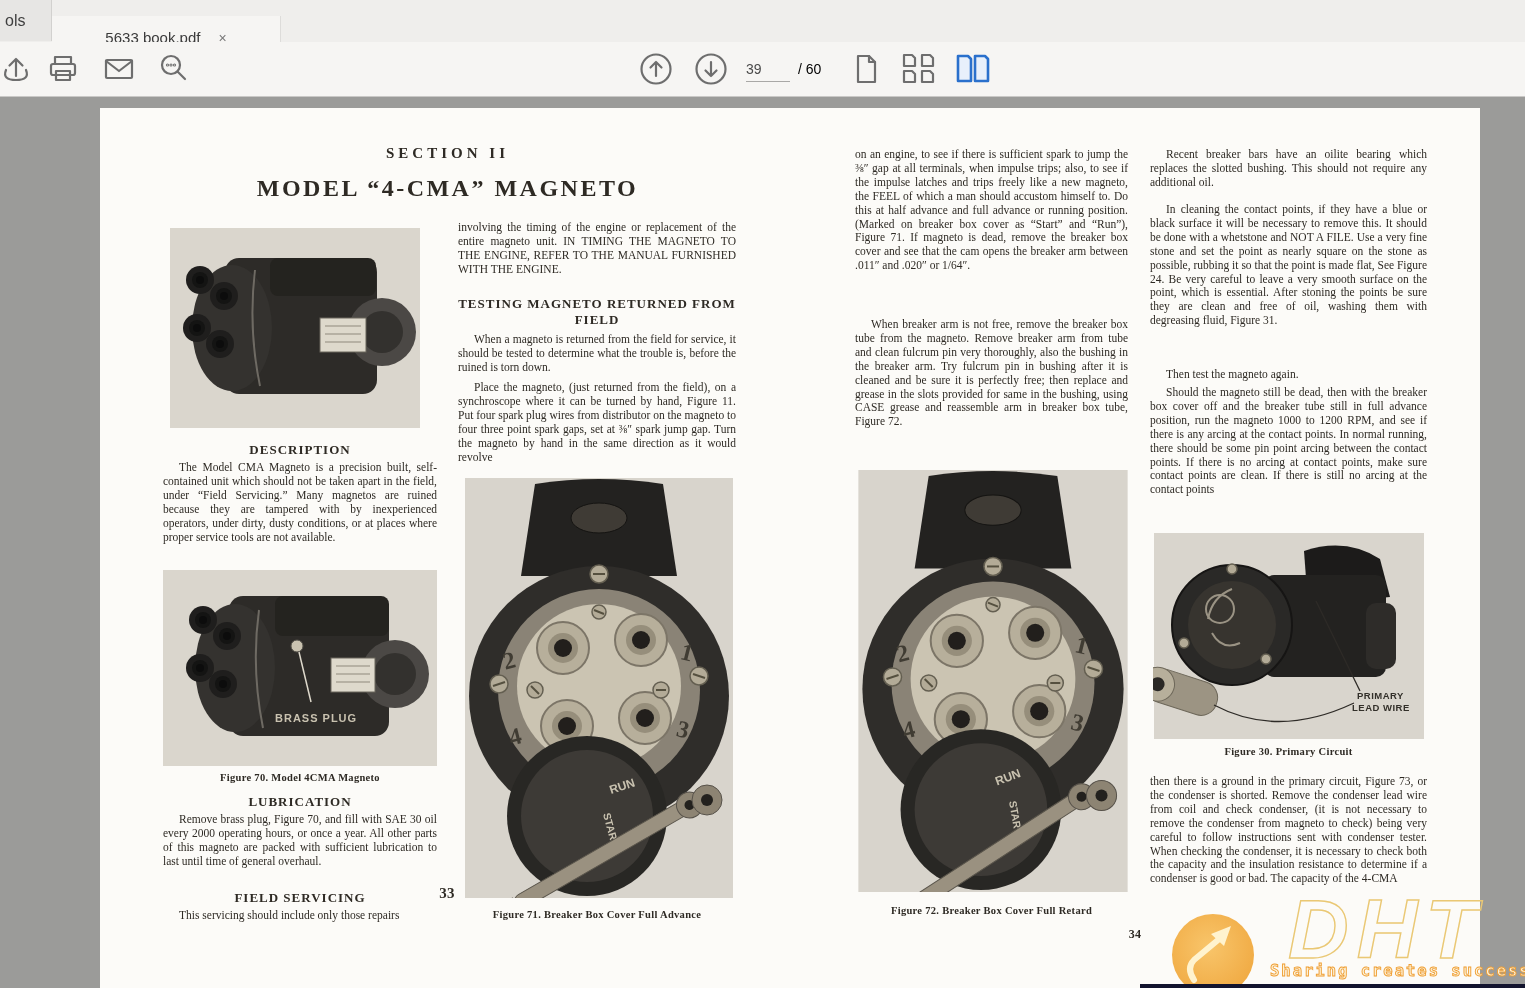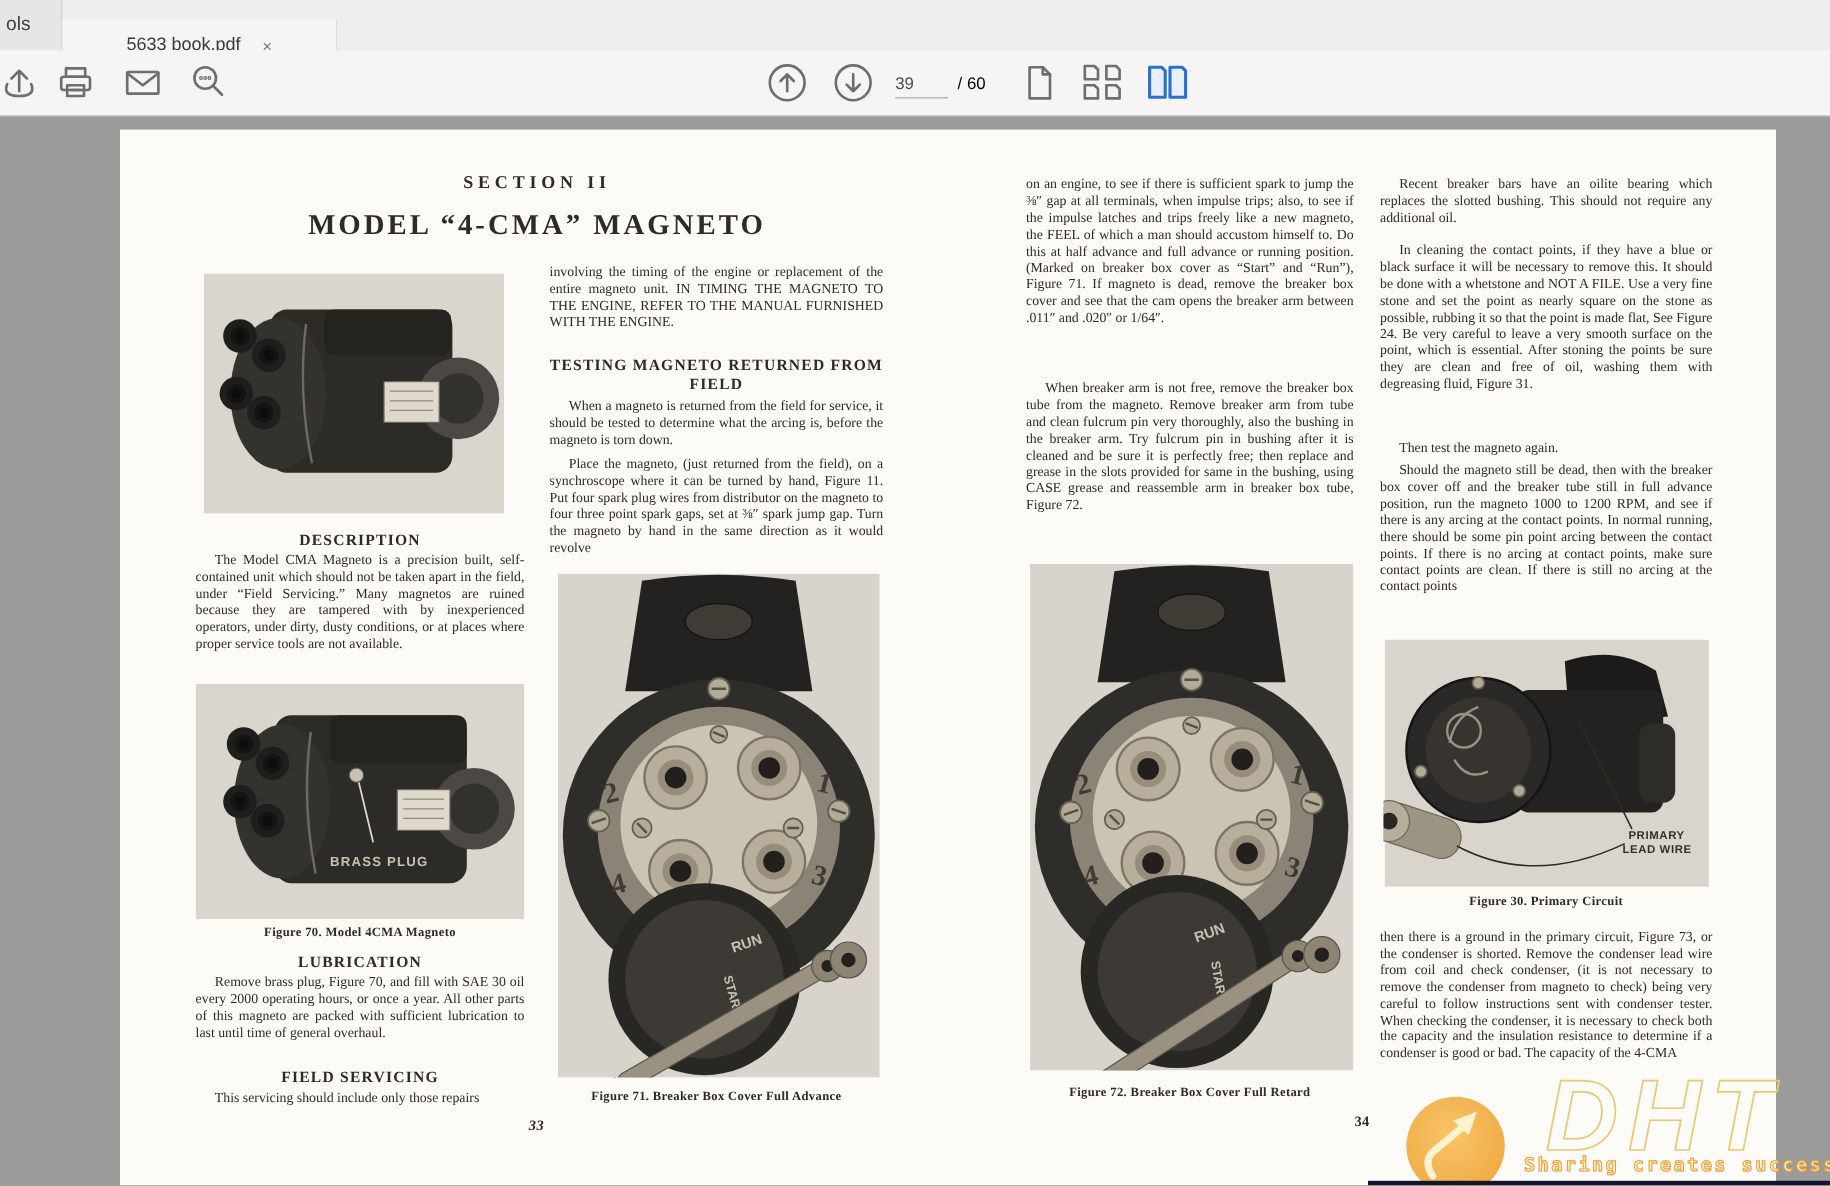--- a/index.html
+++ b/index.html
@@ -219,26 +219,26 @@
       <circle cx="134" cy="76" r="6" fill="#c9c2b0" stroke="#55524a"></circle>
       <line x1="136" y1="82" x2="148" y2="132" stroke="#ded9cc" stroke-width="1.5"></line>
       <text x="112" y="152" class="ph-small">BRASS PLUG</text>
     </svg>
 
     <div class="pcap" style="left:163px;top:675px;width:274px;">Figure 70.  Model 4CMA Magneto</div>
     <div class="phead" style="left:163px;top:697px;width:274px;">LUBRICATION</div>
     <div class="ptxt indent" style="left:163px;top:716px;width:274px;">Remove brass plug, Figure 70, and fill with SAE 30 oil every 2000 operating hours, or once a year. All other parts of this magneto are packed with sufficient lubrication to last until time of general overhaul.</div>
     <div class="phead" style="left:163px;top:793px;width:274px;">FIELD SERVICING</div>
     <div class="ptxt indent" style="left:163px;top:812px;width:274px;">This servicing should include only those repairs</div>
-    <div class="pcap" style="left:163px;top:834px;width:568px;font-size:12px;font-style:italic;">33</div>
+    <div class="pcap" style="left:163px;top:788px;width:568px;font-size:15px;">33</div>
 
     <div class="ptxt" style="left:458px;top:124px;width:278px;">involving the timing of the engine or replacement of the entire magneto unit. IN TIMING THE MAGNETO TO THE ENGINE, REFER TO THE MANUAL FURNISHED WITH THE ENGINE.</div>
     <div class="phead" style="left:458px;top:199px;width:278px;">TESTING MAGNETO RETURNED FROM</div>
     <div class="phead" style="left:458px;top:215px;width:278px;">FIELD</div>
-    <div class="ptxt indent" style="left:458px;top:236px;width:278px;">When a magneto is returned from the field for service, it should be tested to determine what the arcing is, before the magneto is torn down.</div>
+    <div class="ptxt indent" style="left:458px;top:236px;width:278px;">When a magneto is returned from the field for service, it should be tested to determine what the trouble is, before the ruined is torn down.</div>
     <div class="ptxt indent" style="left:458px;top:284px;width:278px;">Place the magneto, (just returned from the field), on a synchroscope where it can be turned by hand, Figure 11. Put four spark plug wires from distributor on the magneto to four three point spark gaps, set at ⅜″ spark jump gap. Turn the magneto by hand in the same direction as it would revolve</div>
 
     <svg class="photo" style="left:464px;top:381px" width="270" height="420" viewBox="0 0 268 420">
       <rect width="268" height="420" fill="#d8d4cc"></rect>
       <path d="M70,6 Q134,-4 198,6 L212,98 L56,98 Z" fill="#232220"></path>
       <ellipse cx="134" cy="40" rx="28" ry="15" fill="#3f3b35" stroke="#151412"></ellipse>
       <circle cx="134" cy="218" r="130" fill="#2f2d2a"></circle>
       <circle cx="134" cy="212" r="101" fill="#8a8376"></circle>
       <circle cx="134" cy="208" r="82" fill="#cbc4b2"></circle>
       <g>

